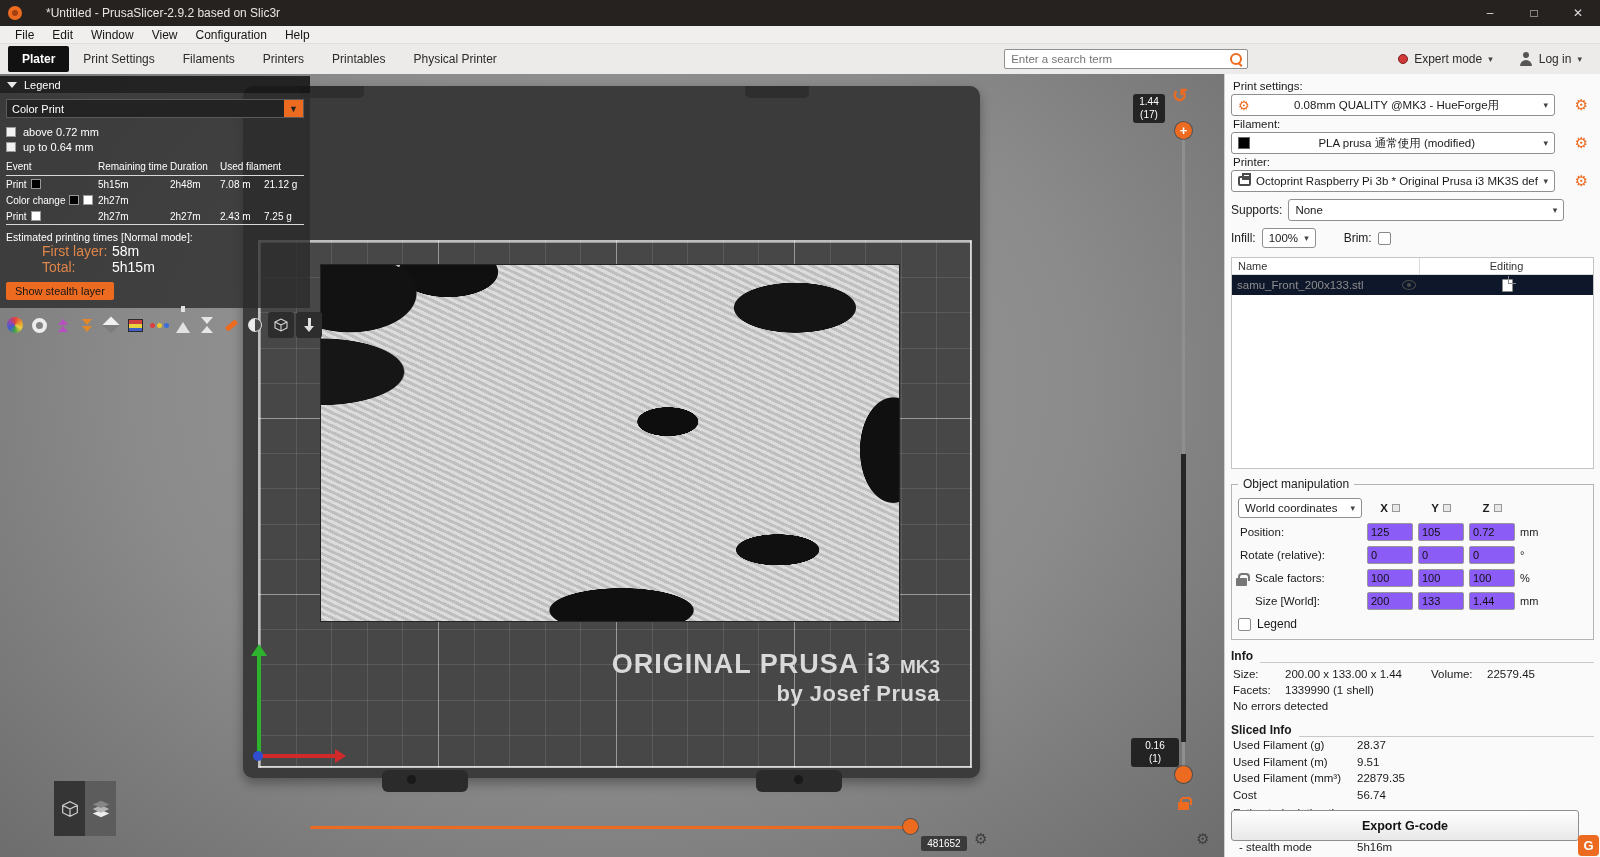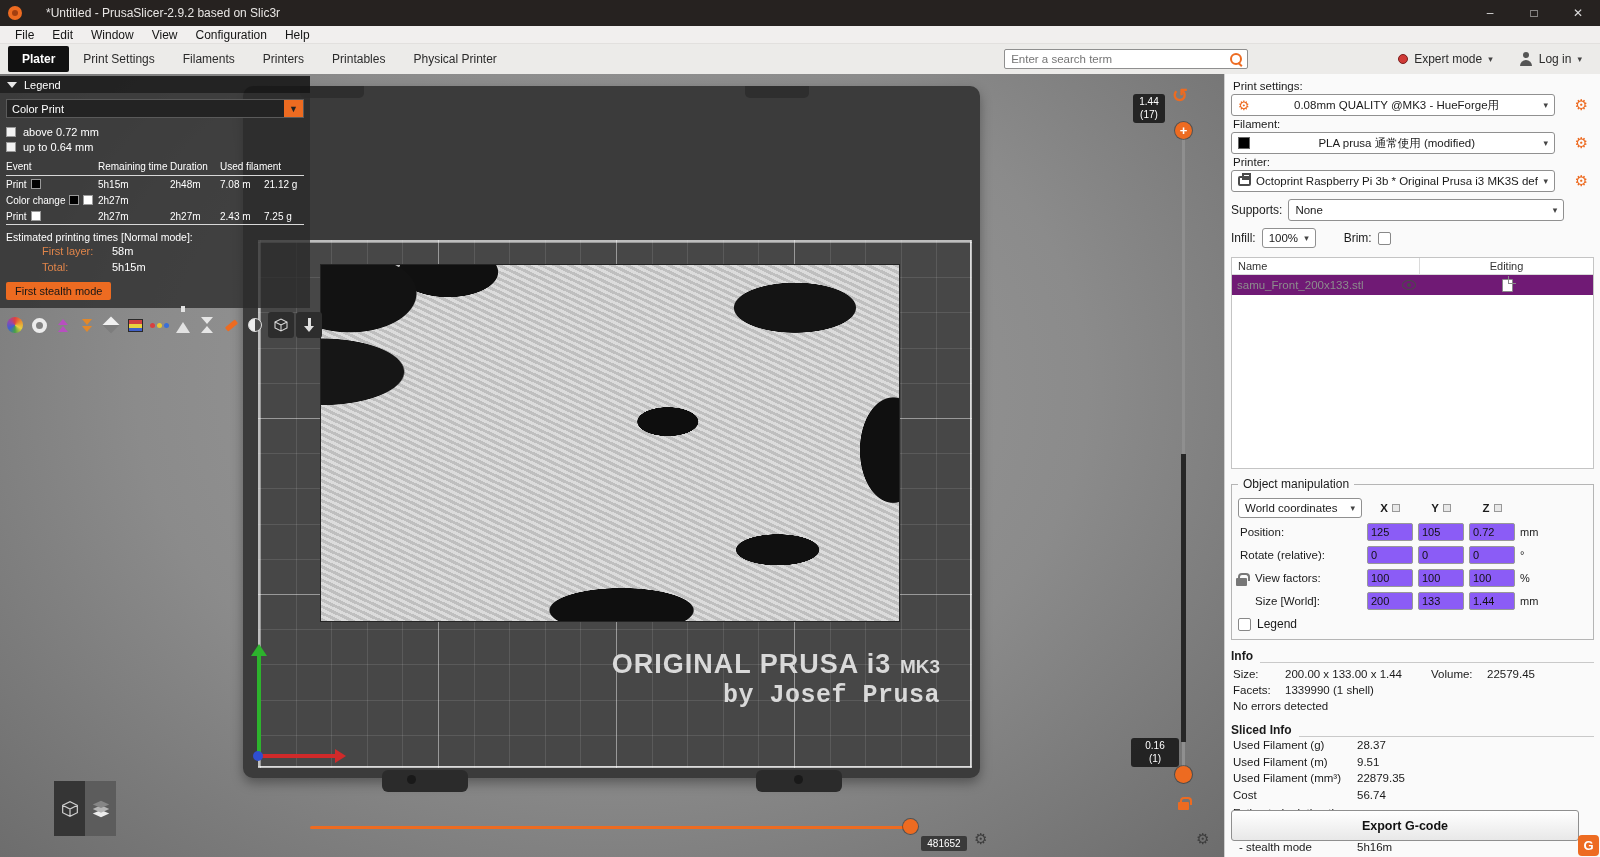--- a/index.html
+++ b/index.html
@@ -66,21 +66,21 @@
       radial-gradient(ellipse 55px 26px at 60% 44%, #0e0e0e 55%, rgba(0,0,0,0) 56%),
       radial-gradient(ellipse 110px 45px at 82% 12%, #141414 55%, rgba(0,0,0,0) 56%),
       radial-gradient(ellipse 60px 95px at 99% 52%, #101010 55%, rgba(0,0,0,0) 56%),
       radial-gradient(ellipse 130px 40px at 52% 97%, #0f0f0f 55%, rgba(0,0,0,0) 56%),
       radial-gradient(ellipse 75px 28px at 79% 80%, #101010 55%, rgba(0,0,0,0) 56%),
       repeating-linear-gradient(25deg, rgba(70,70,70,0.16) 0 3px, rgba(255,255,255,0.14) 3px 6px);}
   .bed-brand{position:absolute;left:600px;top:576px;width:340px;text-align:right;color:#d9d9d9;
     font-weight:bold;line-height:1.1;letter-spacing:1px;}
   .bed-brand .l1{font-size:27px;}
   .bed-brand .mk{font-size:19px;letter-spacing:0;}
-  .bed-brand .l2{font-size:25px;margin-top:2px;letter-spacing:0.5px;font-family:Liberation Mono, monospace;}
+  .bed-brand .l2{font-size:22px;margin-top:2px;letter-spacing:0.5px;}
   
   .ax-green{position:absolute;left:257px;top:580px;width:4px;height:100px;background:#2db32d;}
   .ax-green-head{position:absolute;left:251px;top:570px;width:0;height:0;
     border-left:8px solid transparent;border-right:8px solid transparent;border-bottom:12px solid #2db32d;}
   .ax-red{position:absolute;left:261px;top:680px;width:74px;height:4px;background:#d02a2a;}
   .ax-red-head{position:absolute;left:335px;top:675px;width:0;height:0;
     border-top:7px solid transparent;border-bottom:7px solid transparent;border-left:11px solid #d02a2a;}
   .ax-origin{position:absolute;left:253px;top:677px;width:10px;height:10px;border-radius:50%;background:#2f4fd0;}
 
   
@@ -91,21 +91,21 @@
   .legend-combo{height:19px;background:#232323;border:1px solid #5a5a5a;display:flex;align-items:stretch;margin-bottom:6px;}
   .legend-combo .ctext{flex:1;display:flex;align-items:center;padding-left:5px;}
   .legend-combo .dd{width:19px;background:#ED6B21;color:#222;display:flex;align-items:center;justify-content:center;font-size:9px;}
   .lg-sw-row{display:flex;align-items:center;gap:7px;height:15px;}
   .sw{width:10px;height:10px;border:1px solid #9a9a9a;display:inline-block;flex:0 0 auto;}
   .lg-grid{display:grid;grid-template-columns:92px 72px 50px 44px 40px;font-size:10px;margin-top:5px;}
   .lg-grid .h{border-bottom:1px solid #d8d8d8;padding:2px 0 3px;}
   .lg-grid .c{padding:2.5px 0;white-space:nowrap;display:flex;align-items:center;gap:4px;}
   .lg-grid .last{border-bottom:1px solid #d8d8d8;}
   .lg-times-title{margin-top:6px;font-size:10.5px;}
-  .lg-time-row{display:flex;height:16px;align-items:center;font-size:11px;padding-left:36px;}
+  .lg-time-row{display:flex;height:16px;align-items:center;font-size:14px;padding-left:36px;}
   .lg-time-row .tl{width:70px;color:#e0854a;}
   .stealth-btn{margin-top:7px;display:inline-block;background:#ED6B21;color:#161616;
     padding:3px 9px;border-radius:2px;font-size:11px;}
 
   
   .gizmo-bar{position:absolute;left:4px;top:238px;display:flex;gap:2px;align-items:center;}
   .ic{width:22px;height:26px;display:flex;flex-direction:column;align-items:center;justify-content:center;}
   .ic-dark{width:26px;height:26px;background:#2d2d2d;border-radius:3px;}
   .g-colorwheel{width:16px;height:16px;border-radius:50%;
     background:conic-gradient(#e04040,#e89030,#e8d040,#48a048,#4060d0,#9048b0,#e04040);}
@@ -177,21 +177,21 @@
   .printer-ic{display:inline-block;width:13px;height:10px;border:2px solid #4a4a4a;border-radius:2px;position:relative;}
   .printer-ic::before{content:"";position:absolute;left:2px;top:-5px;width:5px;height:3px;border:2px solid #4a4a4a;}
   .inline-row{display:flex;align-items:center;gap:6px;margin-top:7px;}
   .combo.supports{width:276px;}
   .combo.small{width:54px;height:20px;}
   .checkbox{width:13px;height:13px;border:1px solid #888;background:#fff;border-radius:2px;display:inline-block;}
   .obj-table{margin-top:9px;border:1px solid #c4c4c4;background:#fff;height:212px;}
   .obj-head{display:grid;grid-template-columns:188px 1fr;height:17px;font-size:11px;color:#333;border-bottom:1px solid #dadada;}
   .obj-head .nh{display:flex;align-items:center;padding-left:6px;border-right:1px solid #dadada;}
   .obj-head .eh{display:flex;align-items:center;justify-content:center;}
-  .obj-row{display:grid;grid-template-columns:170px 20px 1fr;height:20px;background:#701a75;align-items:center;}
+  .obj-row{display:grid;grid-template-columns:170px 20px 1fr;height:20px;background:#0f172a;align-items:center;}
   .obj-name{color:#8d8d8d;padding-left:5px;font-size:11.5px;white-space:nowrap;overflow:hidden;}
   .eye-ic{display:inline-block;width:14px;height:10px;border:1px solid #4a4a4a;border-radius:50%;position:relative;}
   .eye-ic::after{content:"";position:absolute;left:4px;top:2px;width:4px;height:4px;border-radius:50%;background:#4a4a4a;}
   .obj-edit{display:flex;justify-content:center;}
   .page-ic{display:inline-block;width:11px;height:13px;border:1px solid #8a8a8a;border-radius:1px;background:#fff;position:relative;}
   .page-ic::after{content:"";position:absolute;right:-4px;top:-4px;width:7px;height:7px;border-left:1px solid #8a8a8a;border-bottom:1px solid #8a8a8a;}
   .manip{position:relative;border:1px solid #b5b5b5;margin-top:15px;padding:13px 6px 8px;}
   .manip-title{position:absolute;top:-8px;left:6px;background:#fafafa;padding:0 5px;font-size:12px;}
   .manip-grid{display:grid;grid-template-columns:124px 46px 46px 46px 26px;gap:5px 5px;align-items:center;font-size:11.5px;}
   .combo.coords{width:124px;height:20px;}
@@ -342,21 +342,21 @@
         </div>
         <div class="lg-times-title">Estimated printing times [Normal mode]:</div>
         <div class="lg-time-row">
           <span class="tl">First layer:</span>
           <span>58m</span>
         </div>
         <div class="lg-time-row">
           <span class="tl">Total:</span>
           <span>5h15m</span>
         </div>
-        <span class="stealth-btn">First stealth mode</span>
+        <span class="stealth-btn">Show stealth layer</span>
       </div>
     </div>
 
     <div class="gizmo-bar">
       <span class="ic">
           <i class="g-colorwheel"></i>
         </span>
       <span class="ic">
           <i class="g-donut"></i>
         </span>
@@ -520,21 +520,21 @@
         <input class="num" value="105" style="">
         <input class="num" value="0.72" style="">
         <span class="unit">mm</span>
 
         <span class="mlabel">Rotate (relative):</span>
         <input class="num" value="0" style="">
         <input class="num" value="0" style="">
         <input class="num" value="0" style="">
         <span class="unit">°</span>
 
-        <span class="mlabel indent">View factors:</span>
+        <span class="mlabel indent">Scale factors:</span>
         <input class="num" value="100" style="">
         <input class="num" value="100" style="">
         <input class="num" value="100" style="">
         <span class="unit">%</span>
 
         <span class="mlabel indent">Size [World]:</span>
         <input class="num" value="200" style="">
         <input class="num" value="133" style="">
         <input class="num" value="1.44" style="">
         <span class="unit">mm</span>

